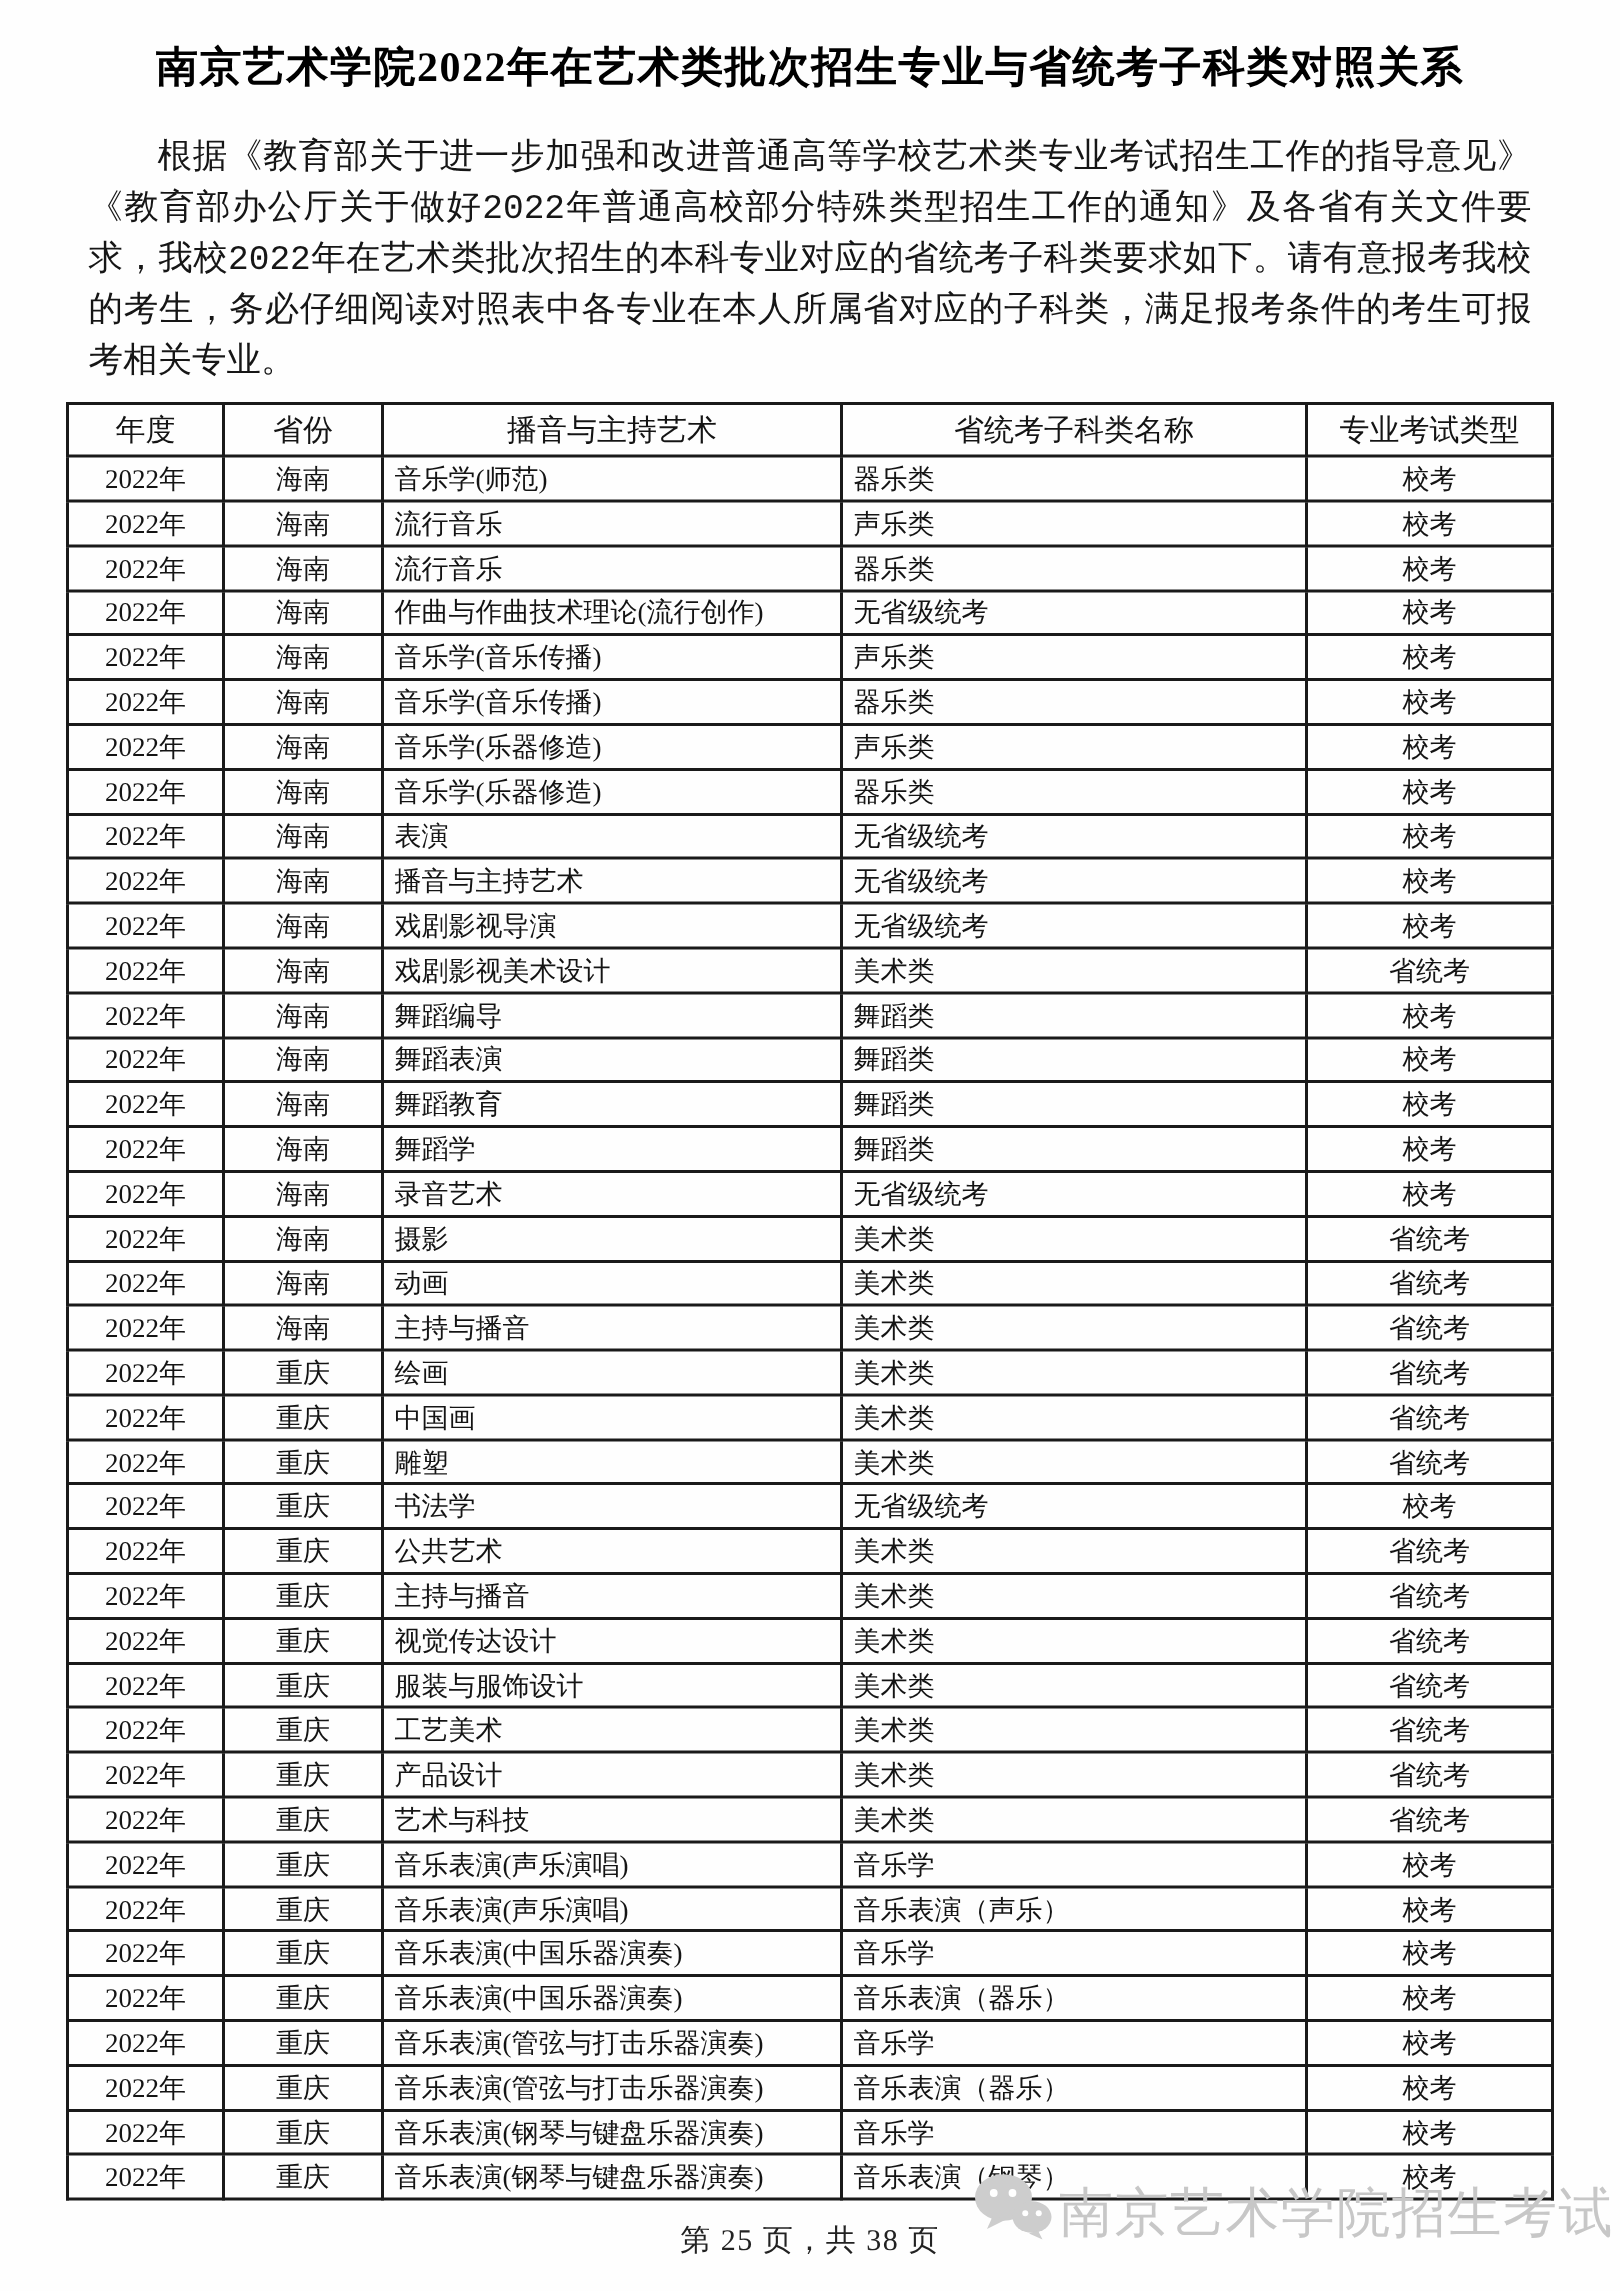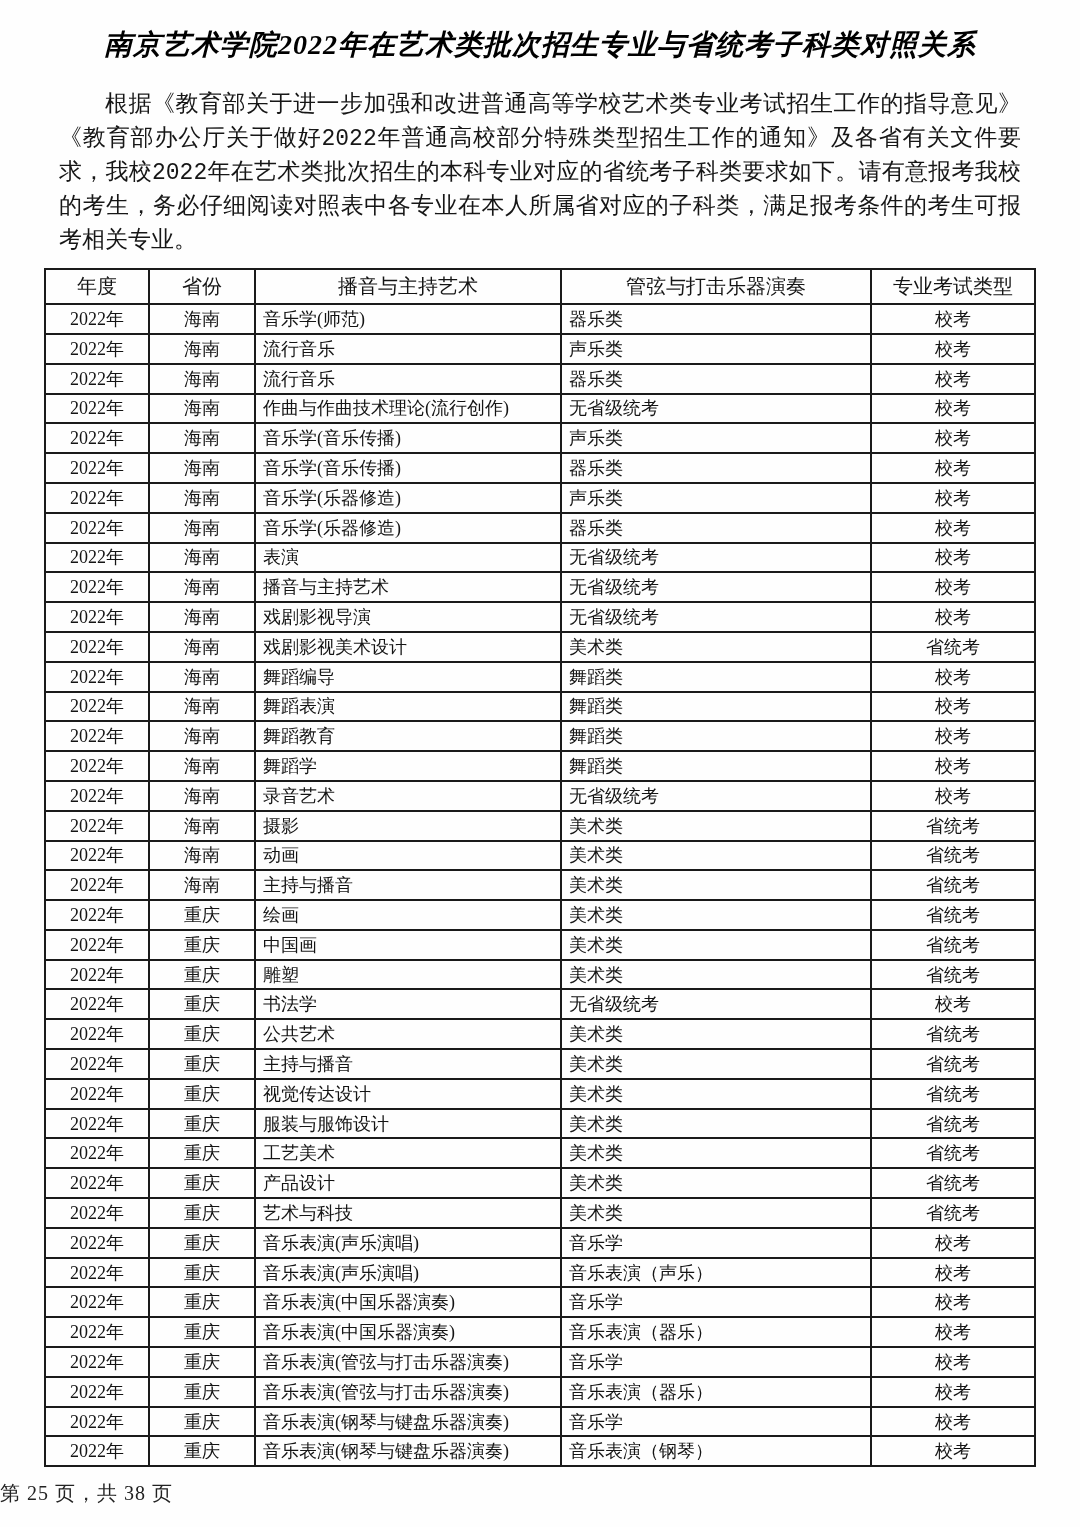--- a/index.html
+++ b/index.html
@@ -13,21 +13,20 @@
     color: #141414;
   }
   .title {
     margin: 0;
     padding-top: 26px;
     text-align: center;
     font-size: 28px;
     font-weight: bold;
     letter-spacing: 1px;
     color: #000;
-    font-style: italic;
   }
   .intro {
     width: 962px;
     margin: 24px auto 0 auto;
     font-size: 23px;
     line-height: 1.48;
     text-align: justify;
     text-indent: 2em;
     color: #161616;
     font-family: Liberation Mono, monospace;
@@ -55,21 +54,21 @@
     height: 27.8px;
     font-size: 18px;
     font-weight: normal;
   }
   table.mapping td.left {
     text-align: left;
     padding-left: 7px;
   }
   .footer {
     margin-top: 13px;
-    text-align: left;
+    text-align: center;
     font-size: 20px;
     letter-spacing: 1px;
     color: #222;
   }
   .watermark {
     position: absolute;
     top: 1448px;
     right: 4px;
     display: flex;
     align-items: center;
@@ -97,21 +96,21 @@
         <col style="width:106px">
         <col style="width:306px">
         <col style="width:310px">
         <col style="width:164px">
     </colgroup>
     <thead>
       <tr id="header-row">
           <th>年度</th>
           <th>省份</th>
           <th>播音与主持艺术</th>
-          <th>管弦与打击乐器演奏</th>
+          <th>省统考子科类名称</th>
           <th>专业考试类型</th>
         </tr>
     </thead>
     <tbody id="table-body">
         <tr>
           <td>2022年</td>
           <td>海南</td>
           <td class="left">音乐学(师范)</td>
           <td class="left">器乐类</td>
           <td>校考</td>
@@ -380,14 +379,29 @@
           <td>重庆</td>
           <td class="left">音乐表演(钢琴与键盘乐器演奏)</td>
           <td class="left">音乐表演（钢琴）</td>
           <td>校考</td>
         </tr>
       </tbody>
   </table>
 
   <div class="footer">第 25 页，共 38 页</div>
 
+  <div class="watermark">
+    <span class="wm-icon">
+      <svg width="54" height="46" viewBox="0 0 54 46" aria-hidden="true">
+        <ellipse cx="21" cy="17" rx="19" ry="15.5" fill="#cdcdcd"></ellipse>
+        <path d="M14 29 L10 38 L22 32 Z" fill="#cdcdcd"></path>
+        <circle cx="14.5" cy="14" r="2.6" fill="#ffffff"></circle>
+        <circle cx="27" cy="14" r="2.6" fill="#ffffff"></circle>
+        <ellipse cx="40" cy="30" rx="13" ry="10.5" fill="#cdcdcd"></ellipse>
+        <path d="M44 39 L47 45 L38 41 Z" fill="#cdcdcd"></path>
+        <circle cx="35.5" cy="27.5" r="2" fill="#ffffff"></circle>
+        <circle cx="44.5" cy="27.5" r="2" fill="#ffffff"></circle>
+      </svg>
+    </span>
+    <span>南京艺术学院招生考试</span>
+  </div>
 
 </div>
 
 </body></html>

